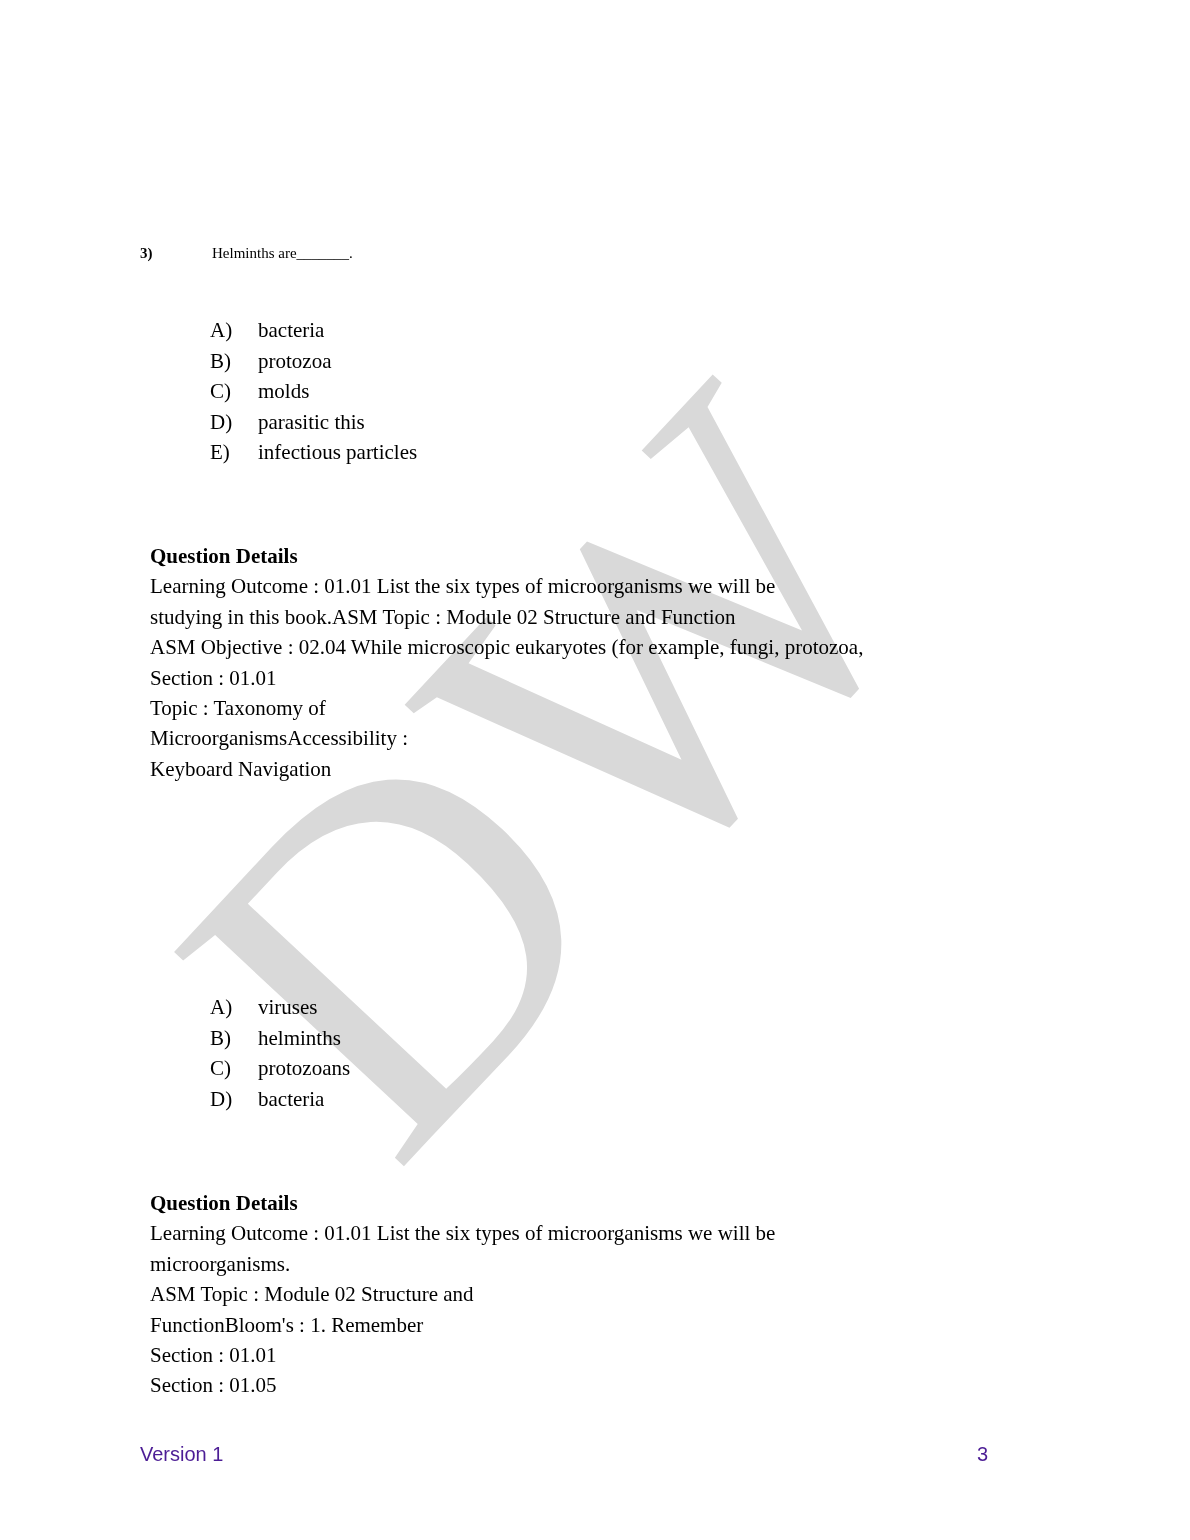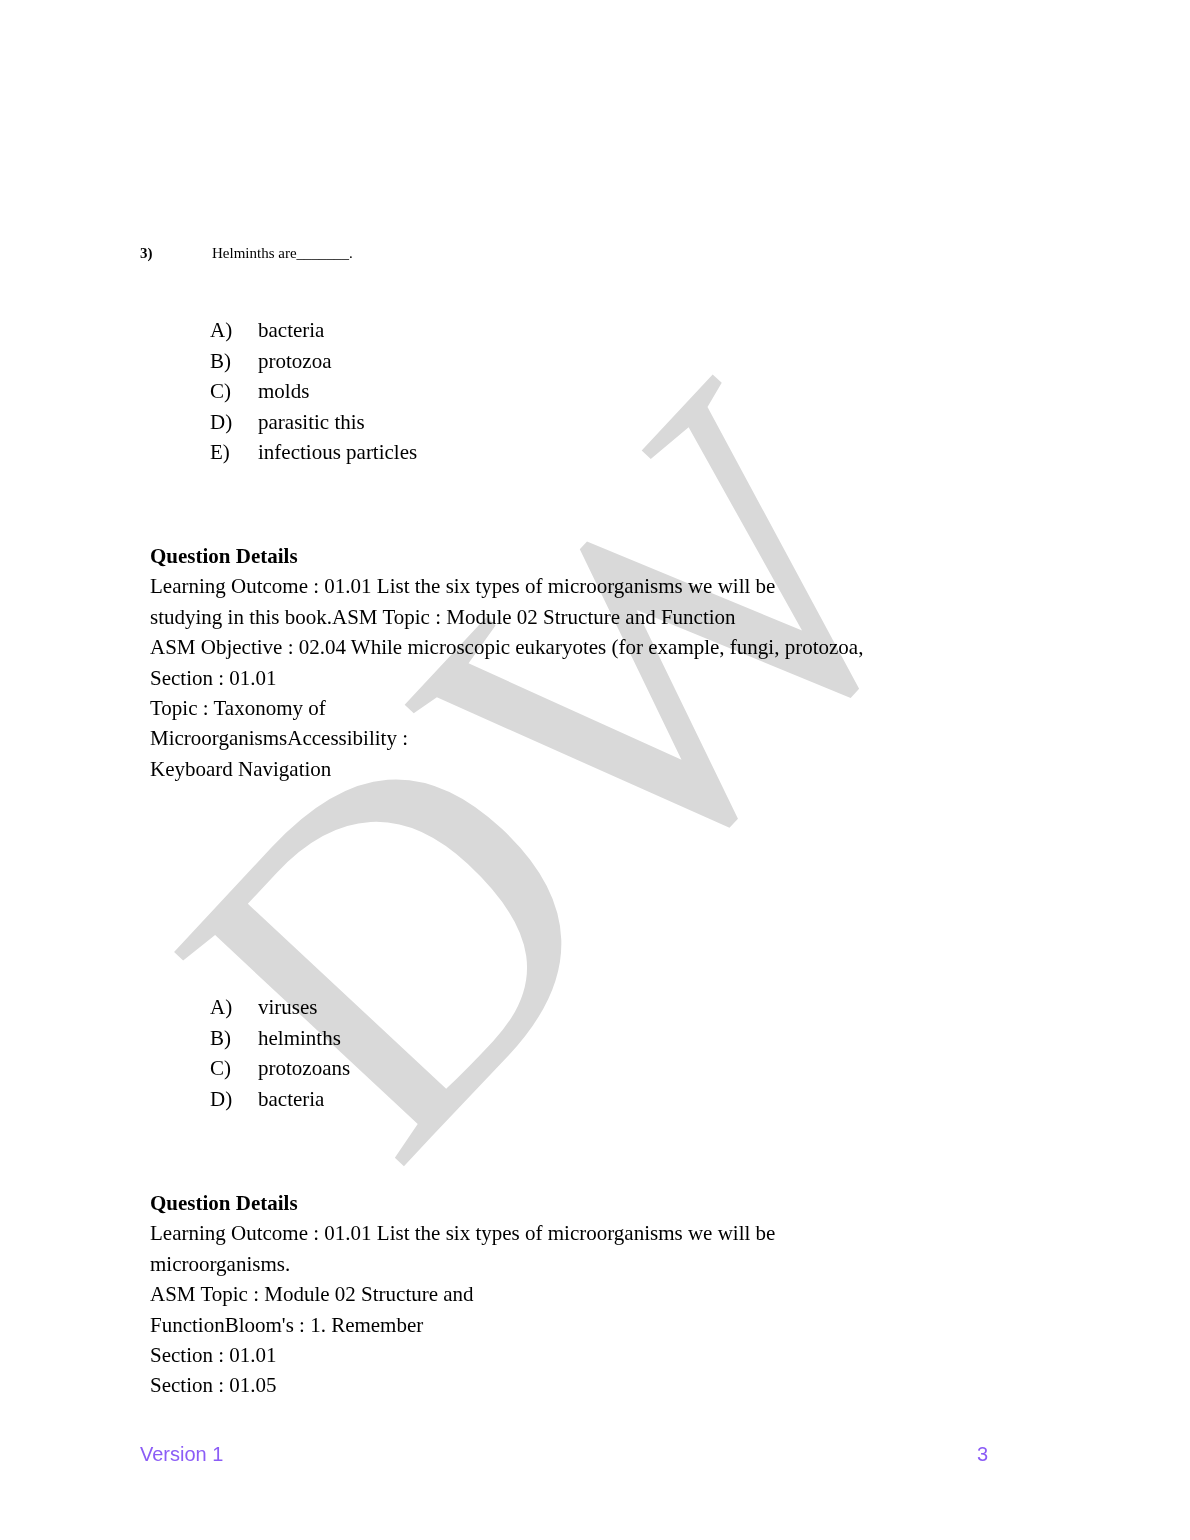--- a/index.html
+++ b/index.html
@@ -43,21 +43,21 @@
   .details {
     position:absolute; left:150px;
     font-size:21px; line-height:30.4px;
     white-space:nowrap;
   }
   .details-title { font-weight:bold; }
   .footer-version, .footer-page {
     position:absolute; top:1442px;
     font-family:"Liberation Sans","DejaVu Sans",sans-serif;
     font-size:20px; line-height:24px;
-    color:#8b5cf6;
+    color:#4c1d95;
   }
   .footer-version { left:140px; }
   .footer-page { left:977px; }
 </style>
 </head>
 <body>
 
 <div class="page">
 
   <div class="watermark-box">

